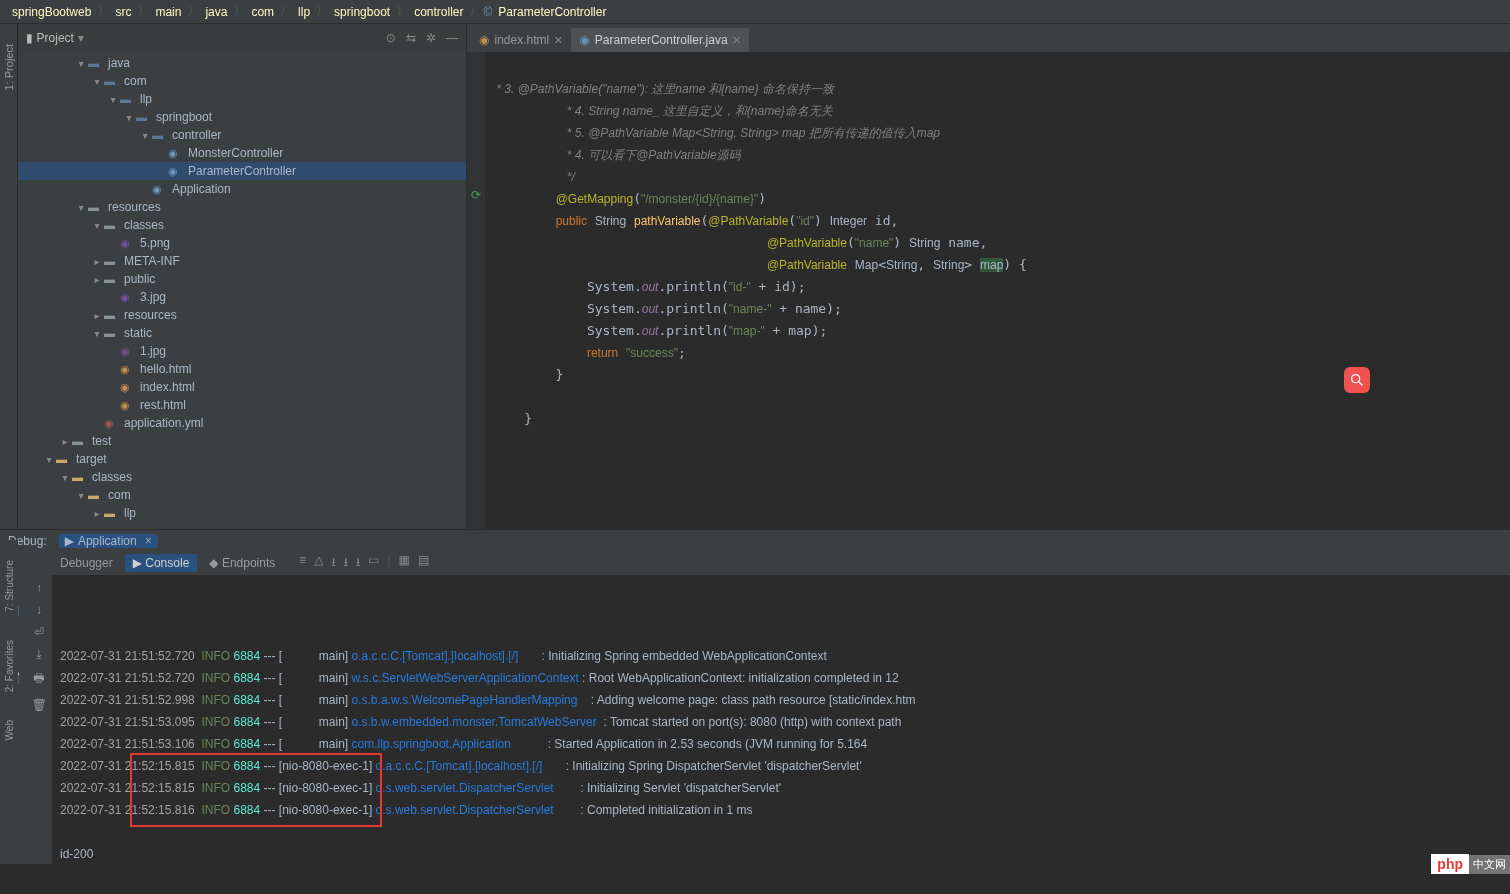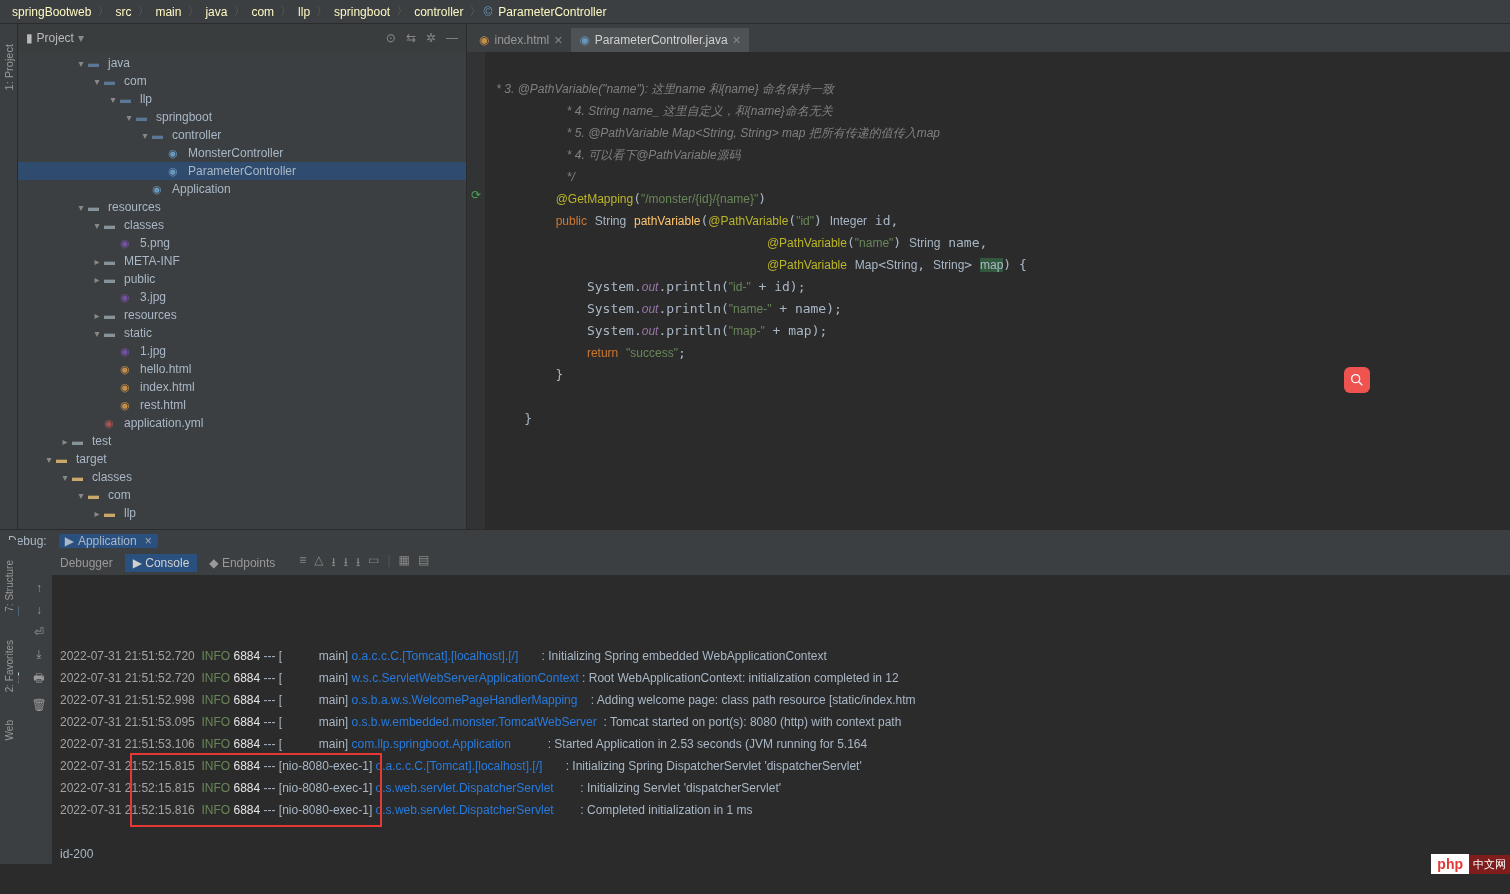--- a/index.html
+++ b/index.html
@@ -54,28 +54,28 @@
 .dbg-tabs2{height:24px;background:#3c3f41;display:flex;align-items:center;padding-left:52px;gap:4px}
 .dbg-t2{padding:2px 8px;color:#999}
 .dbg-t2.on{background:#2a5080;color:#d0d0d0}
 .dbg-icons{display:flex;gap:8px;color:#888;margin-left:12px}
 .console-area{display:flex;height:289px;background:#2b2b2b}
 .con-rail{width:26px;background:#3c3f41;display:flex;flex-direction:column;align-items:center;padding-top:6px;gap:8px;color:#999;font-size:14px}
 .con-rail2{width:26px;background:#3c3f41;display:flex;flex-direction:column;align-items:center;padding-top:6px;gap:8px;color:#999;font-size:13px}
 .console{flex:1;font:13px/22px Consolas,monospace;padding:4px 8px;white-space:pre;overflow:hidden;position:relative}
 .log-ts{color:#a3a3a3}
 .log-lvl{color:#6a8759}
-.log-pid{color:#e5e5e5}
+.log-pid{color:#5eead4}
 .log-logger{color:#287bde}
 .redbox{position:absolute;left:78px;top:178px;width:252px;height:74px;border:2px solid #e53935}
 .left-bot-rail{position:absolute;left:0;top:540px;width:18px;height:300px;background:#3c3f41;display:flex;flex-direction:column;align-items:center;gap:28px;padding-top:20px}
 .left-bot-rail .rail-txt{font-size:10px}
 .bot-right-tag{position:absolute;right:0;bottom:20px;display:flex;align-items:center}
 .php-tag{background:#fff;color:#e53935;font-weight:bold;padding:2px 6px;font-size:14px}
-.cn-tag{background:#7f1d1d;color:#fff;padding:2px 4px;font-size:11px}
+.cn-tag{background:#737373;color:#fff;padding:2px 4px;font-size:11px}
 </style>
 </head>
 <body>
 
 <div class="bread">
  <span class="bread-item">springBootweb</span>
     <span class="bread-sep">〉</span>
  <span class="bread-item">src</span>
     <span class="bread-sep">〉</span>
  <span class="bread-item">main</span>

